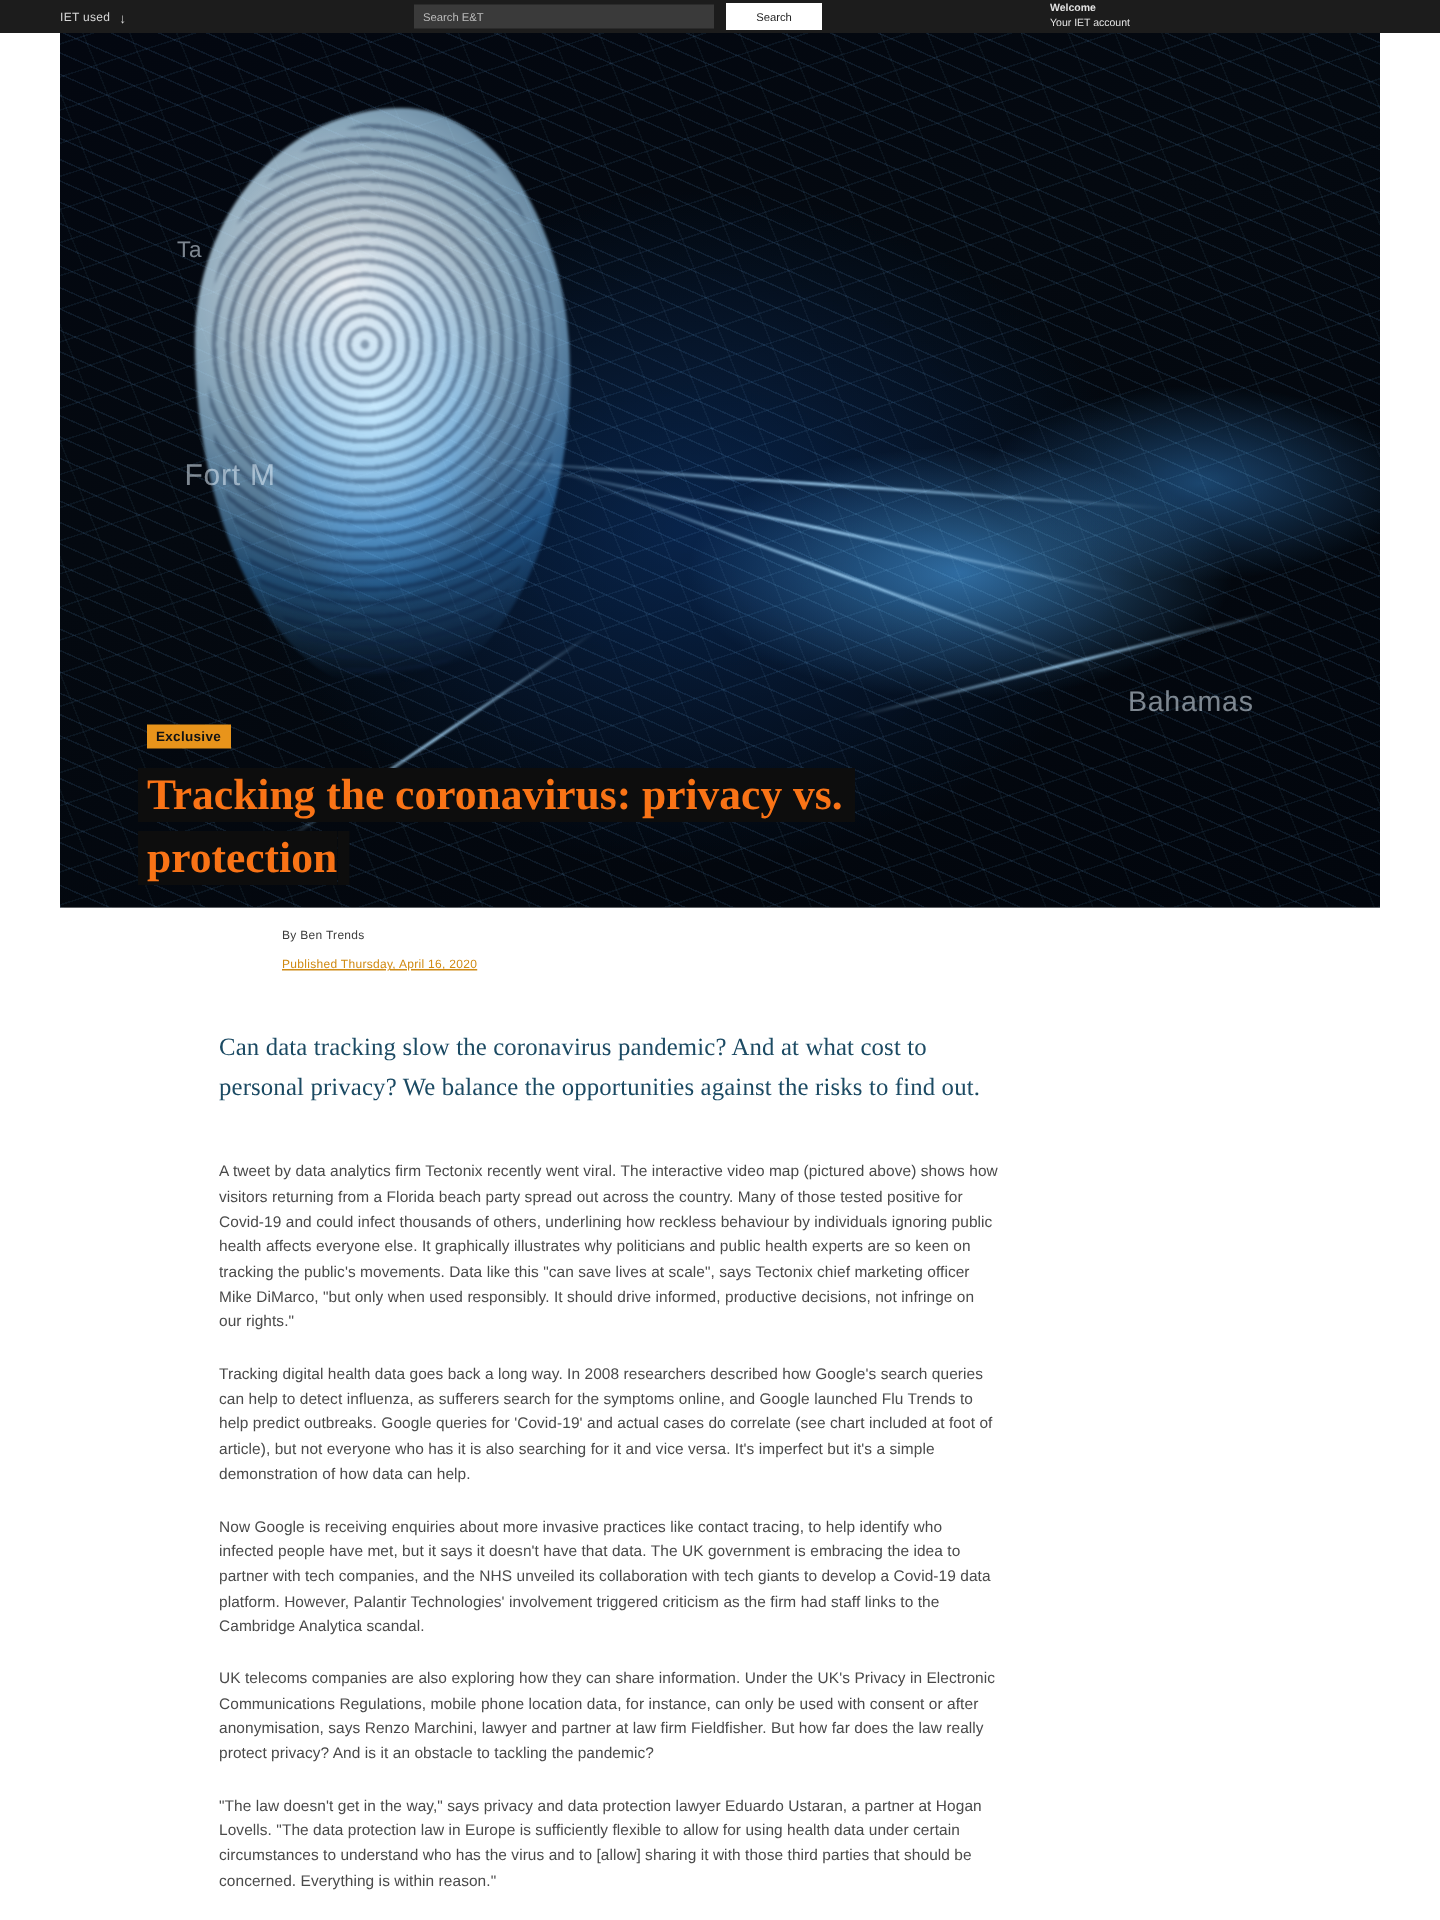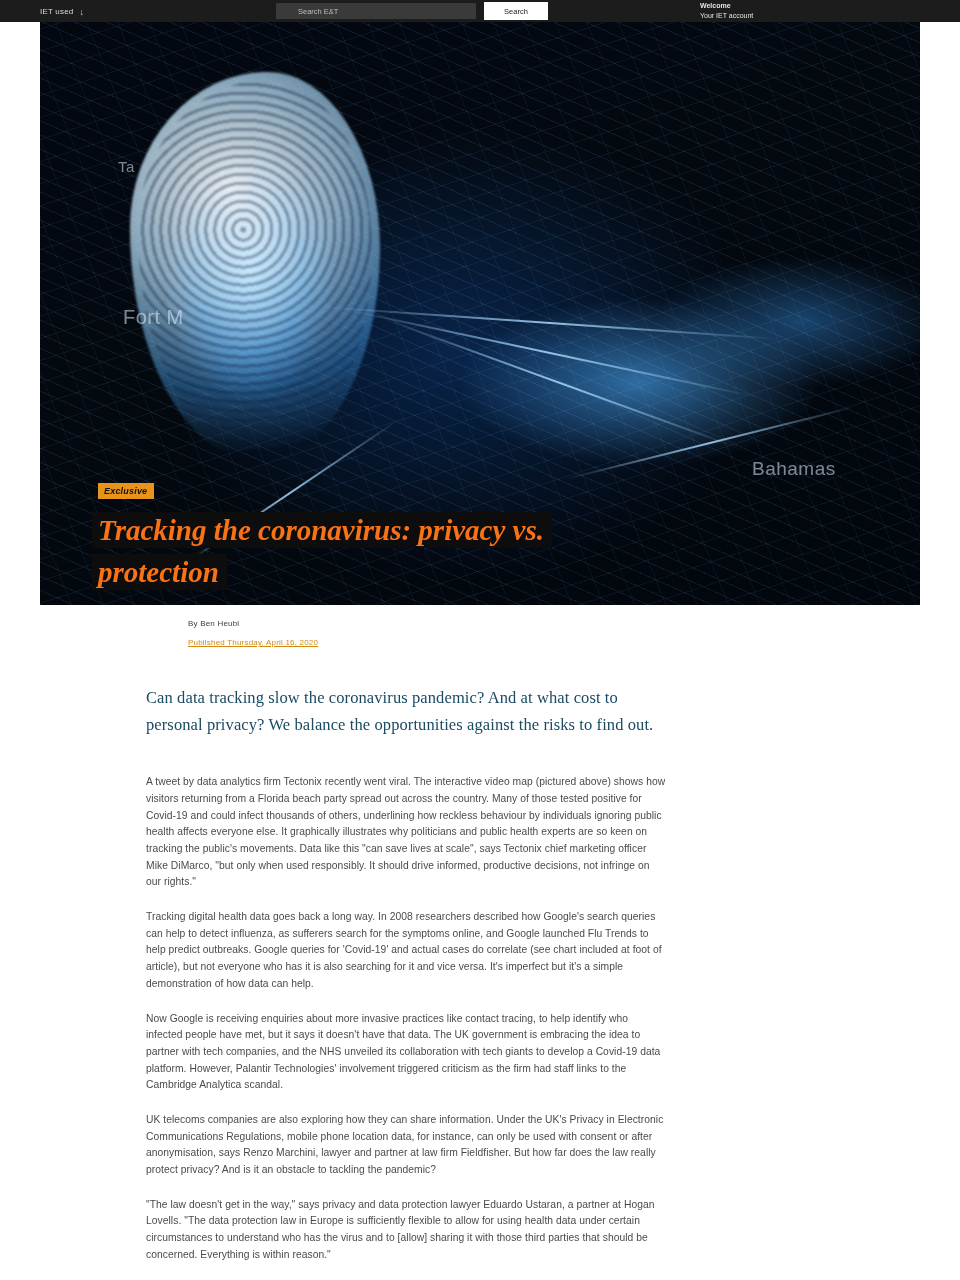--- a/index.html
+++ b/index.html
@@ -54,21 +54,21 @@
   }
   .search-input {
     width: 200px;
     height: 16px;
     margin-top: 3px;
     background: #3a3a3a;
     border: none;
     color: #cfcfcf;
     font-size: 7.5px;
     font-family: "Liberation Sans", sans-serif;
-    padding: 0 22px;
+    padding: 0 6px;
     outline: none;
   }
   .search-input::placeholder { color: #bdbdbd; }
   .search-btn {
     width: 64px;
     height: 18px;
     margin-top: 2px;
     margin-left: 8px;
     background: #ffffff;
     color: #222;
@@ -159,21 +159,20 @@
   }
   .ml-1 { left: 78px;  top: 100px; font-size: 15px; }
   .ml-2 { left: 83px;  top: 248px; font-size: 20px; }
   .ml-3 { left: 712px; top: 400px; font-size: 19px; }
 
   .hero-caption {
     position: absolute;
     left: 58px;
     bottom: 12px;
     right: 120px;
-    font-style: italic;
   }
   .badge {
     display: inline-block;
     background: #e8941b;
     color: #131313;
     font-size: 9px;
     font-weight: bold;
     padding: 3px 7px 3px 6px;
     letter-spacing: .2px;
   }
@@ -266,21 +265,21 @@
 
     <div class="hero-caption">
       <div class="badge">Exclusive</div>
       <h1 class="hero-title">
         <span>Tracking the coronavirus: privacy vs.</span><br>
         <span>protection</span>
       </h1>
     </div>
   </div>
 
-  <div class="byline">By Ben Heubl</div>
+  <div class="byline">By Ben Trends</div>
   <div class="pubdate">Published Thursday, April 16, 2020</div>
 
   <div class="article">
     <p class="standfirst">Can data tracking slow the coronavirus pandemic? And at what cost to personal privacy? We balance the opportunities against the risks to find out.</p>
 
     <p class="para">A tweet by data analytics firm Tectonix recently went viral. The interactive video map (pictured above) shows how visitors returning from a Florida beach party spread out across the country. Many of those tested positive for Covid-19 and could infect thousands of others, underlining how reckless behaviour by individuals ignoring public health affects everyone else. It graphically illustrates why politicians and public health experts are so keen on tracking the public's movements. Data like this "can save lives at scale", says Tectonix chief marketing officer Mike DiMarco, "but only when used responsibly. It should drive informed, productive decisions, not infringe on our rights."</p>
     <p class="para">Tracking digital health data goes back a long way. In 2008 researchers described how Google's search queries can help to detect influenza, as sufferers search for the symptoms online, and Google launched Flu Trends to help predict outbreaks. Google queries for 'Covid-19' and actual cases do correlate (see chart included at foot of article), but not everyone who has it is also searching for it and vice versa. It's imperfect but it's a simple demonstration of how data can help.</p>
     <p class="para">Now Google is receiving enquiries about more invasive practices like contact tracing, to help identify who infected people have met, but it says it doesn't have that data. The UK government is embracing the idea to partner with tech companies, and the NHS unveiled its collaboration with tech giants to develop a Covid-19 data platform. However, Palantir Technologies' involvement triggered criticism as the firm had staff links to the Cambridge Analytica scandal.</p>
     <p class="para">UK telecoms companies are also exploring how they can share information. Under the UK's Privacy in Electronic Communications Regulations, mobile phone location data, for instance, can only be used with consent or after anonymisation, says Renzo Marchini, lawyer and partner at law firm Fieldfisher. But how far does the law really protect privacy? And is it an obstacle to tackling the pandemic?</p>
     <p class="para">"The law doesn't get in the way," says privacy and data protection lawyer Eduardo Ustaran, a partner at Hogan Lovells. "The data protection law in Europe is sufficiently flexible to allow for using health data under certain circumstances to understand who has the virus and to [allow] sharing it with those third parties that should be concerned. Everything is within reason."</p>

